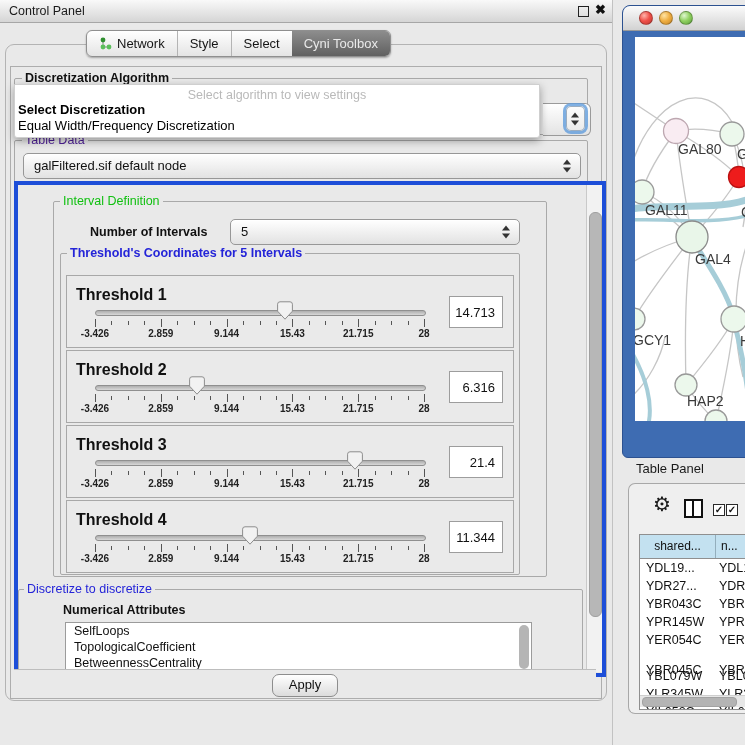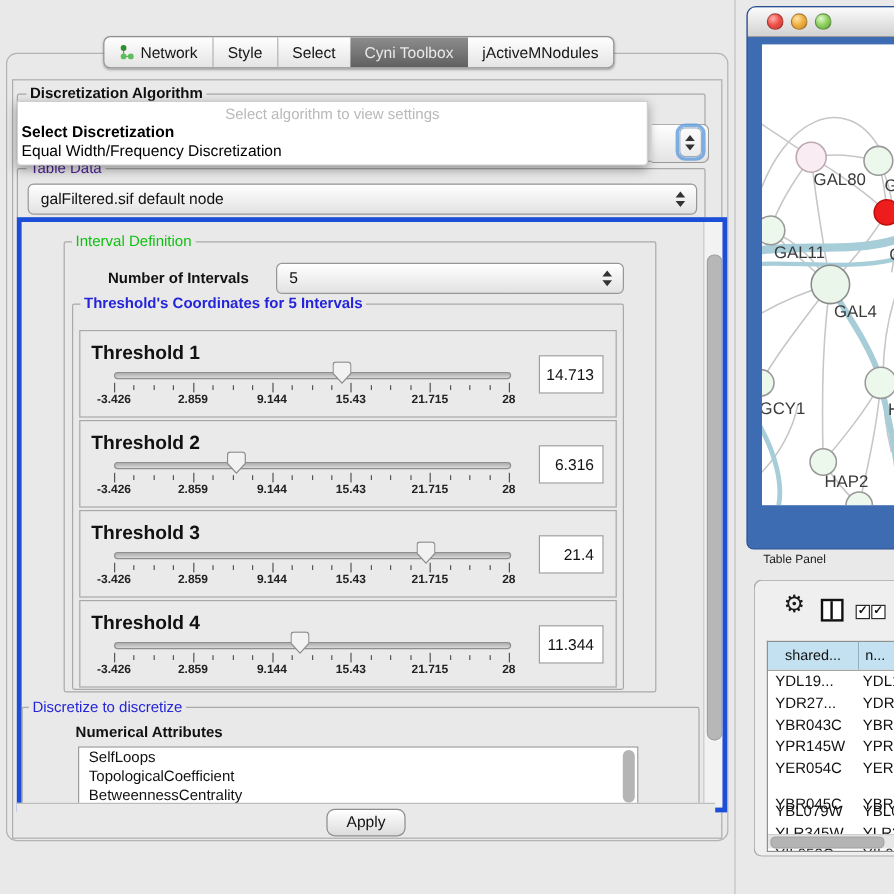--- a/index.html
+++ b/index.html
@@ -87,21 +87,21 @@
   
   .net-window{left:622px;top:5px;width:123px;height:451px;background:#3e6cb2;border:1px solid #2c5190;border-radius:8px 0 0 6px;}
   .net-titlebar{position:absolute;left:0;top:0;width:123px;height:24px;background:linear-gradient(#fbfbfb,#d2d2d2);
     border-radius:7px 0 0 0;border-bottom:1px solid #9a9a9a;}
   .light{position:absolute;top:5px;width:14px;height:14px;border-radius:50%;border:1px solid rgba(0,0,0,.25);box-sizing:border-box;}
   .light.red{left:16px;background:radial-gradient(circle at 35% 30%,#ffb4ab,#ef4f48 48%,#bf3a33);}
   .light.yellow{left:36px;background:radial-gradient(circle at 35% 30%,#ffe4a4,#efae41 48%,#c68729);}
   .light.green{left:56px;background:radial-gradient(circle at 35% 30%,#dff7d0,#8fd05f 48%,#5c9f3e);}
   .net-canvas{position:absolute;left:12px;top:31px;width:111px;height:384px;background:#fff;overflow:hidden;}
 
-  .tp-title{left:636px;top:461px;font-size:10px;color:#1a1a1a;}
+  .tp-title{left:636px;top:461px;font-size:13px;color:#1a1a1a;}
   .table-panel{left:628px;top:483px;width:117px;height:229px;background:#efefef;border:1px solid #a8a8a8;
     border-right:none;border-radius:7px 0 0 7px;}
   .gear{position:absolute;left:24px;top:10px;font-size:20px;color:#1a1a1a;line-height:20px;}
   .cols-ico{position:absolute;left:55px;top:15px;width:15px;height:15px;border:2px solid #111;background:#fff;}
   .cols-ico::after{content:"";position:absolute;left:6px;top:0;width:2px;height:15px;background:#111;}
   .chk{position:absolute;top:20px;width:10px;height:10px;border:1.6px solid #2a2a2a;background:#fff;
     font-size:10px;line-height:10px;text-align:center;color:#111;font-weight:bold;}
 
   .tbl{left:639px;top:534px;width:106px;height:174px;background:#fff;border:1px solid #8f8f8f;border-right:none;overflow:hidden;}
   .tbl-header{position:absolute;left:0;top:0;width:100%;height:23px;border-bottom:1px solid #8f8f8f;display:flex;}
@@ -113,20 +113,25 @@
   .trow .cc2{flex:1;padding-left:3px;overflow:hidden;}
   .hscroll{position:absolute;left:0;top:160px;width:106px;height:11px;background:#e7e7e7;border-top:1px solid #cfcfcf;}
   .hthumb{position:absolute;left:2px;top:1px;width:93px;height:8px;border-radius:4px;background:#b4b4b4;border:1px solid #a2a2a2;}
 </style>
 </head>
 <body>
 
 <div class="screen">
 
   <div class="abs left-panel">
+    <div class="abs titlebar">
+      <span class="ttl">Control Panel</span>
+      <span class="float-ico"></span>
+      <span class="close-ico">✖</span>
+    </div>
 
     <div class="abs main-panel"></div>
 
     <div class="tabstrip" id="top-tabs" style="left:86px;top:30px;">
         <div class="tab">
           <svg width="13" height="13">
             <line x1="4" y1="3" x2="4" y2="10" stroke="#8a8a8a"></line>
             <line x1="4" y1="10" x2="10" y2="10" stroke="#8a8a8a"></line>
             <circle cx="4" cy="3" r="2.4" fill="#2f8f2f"></circle>
             <circle cx="4" cy="10" r="2.4" fill="#5cbf5c"></circle>
@@ -135,23 +140,20 @@
           <span>Network</span>
         </div>
         <div class="tab">
           <span>Style</span>
         </div>
         <div class="tab">
           <span>Select</span>
         </div>
         <div class="tab selected">
           <span>Cyni Toolbox</span>
-        </div>
-        <div class="tab">
-          <span>jActiveMNodules</span>
         </div>
       </div>
 
     <div class="abs content-frame">
 
       <div class="group" style="left:3px;top:11px;width:572px;height:55px;">
         <span class="gtitle" style="left:7px;top:-8px;font-weight:bold;color:#111;">Discretization Algorithm</span>
         <div class="abs combo-frag">
           <div class="focus-spin">
             <div class="spin" style="right:5px;">

